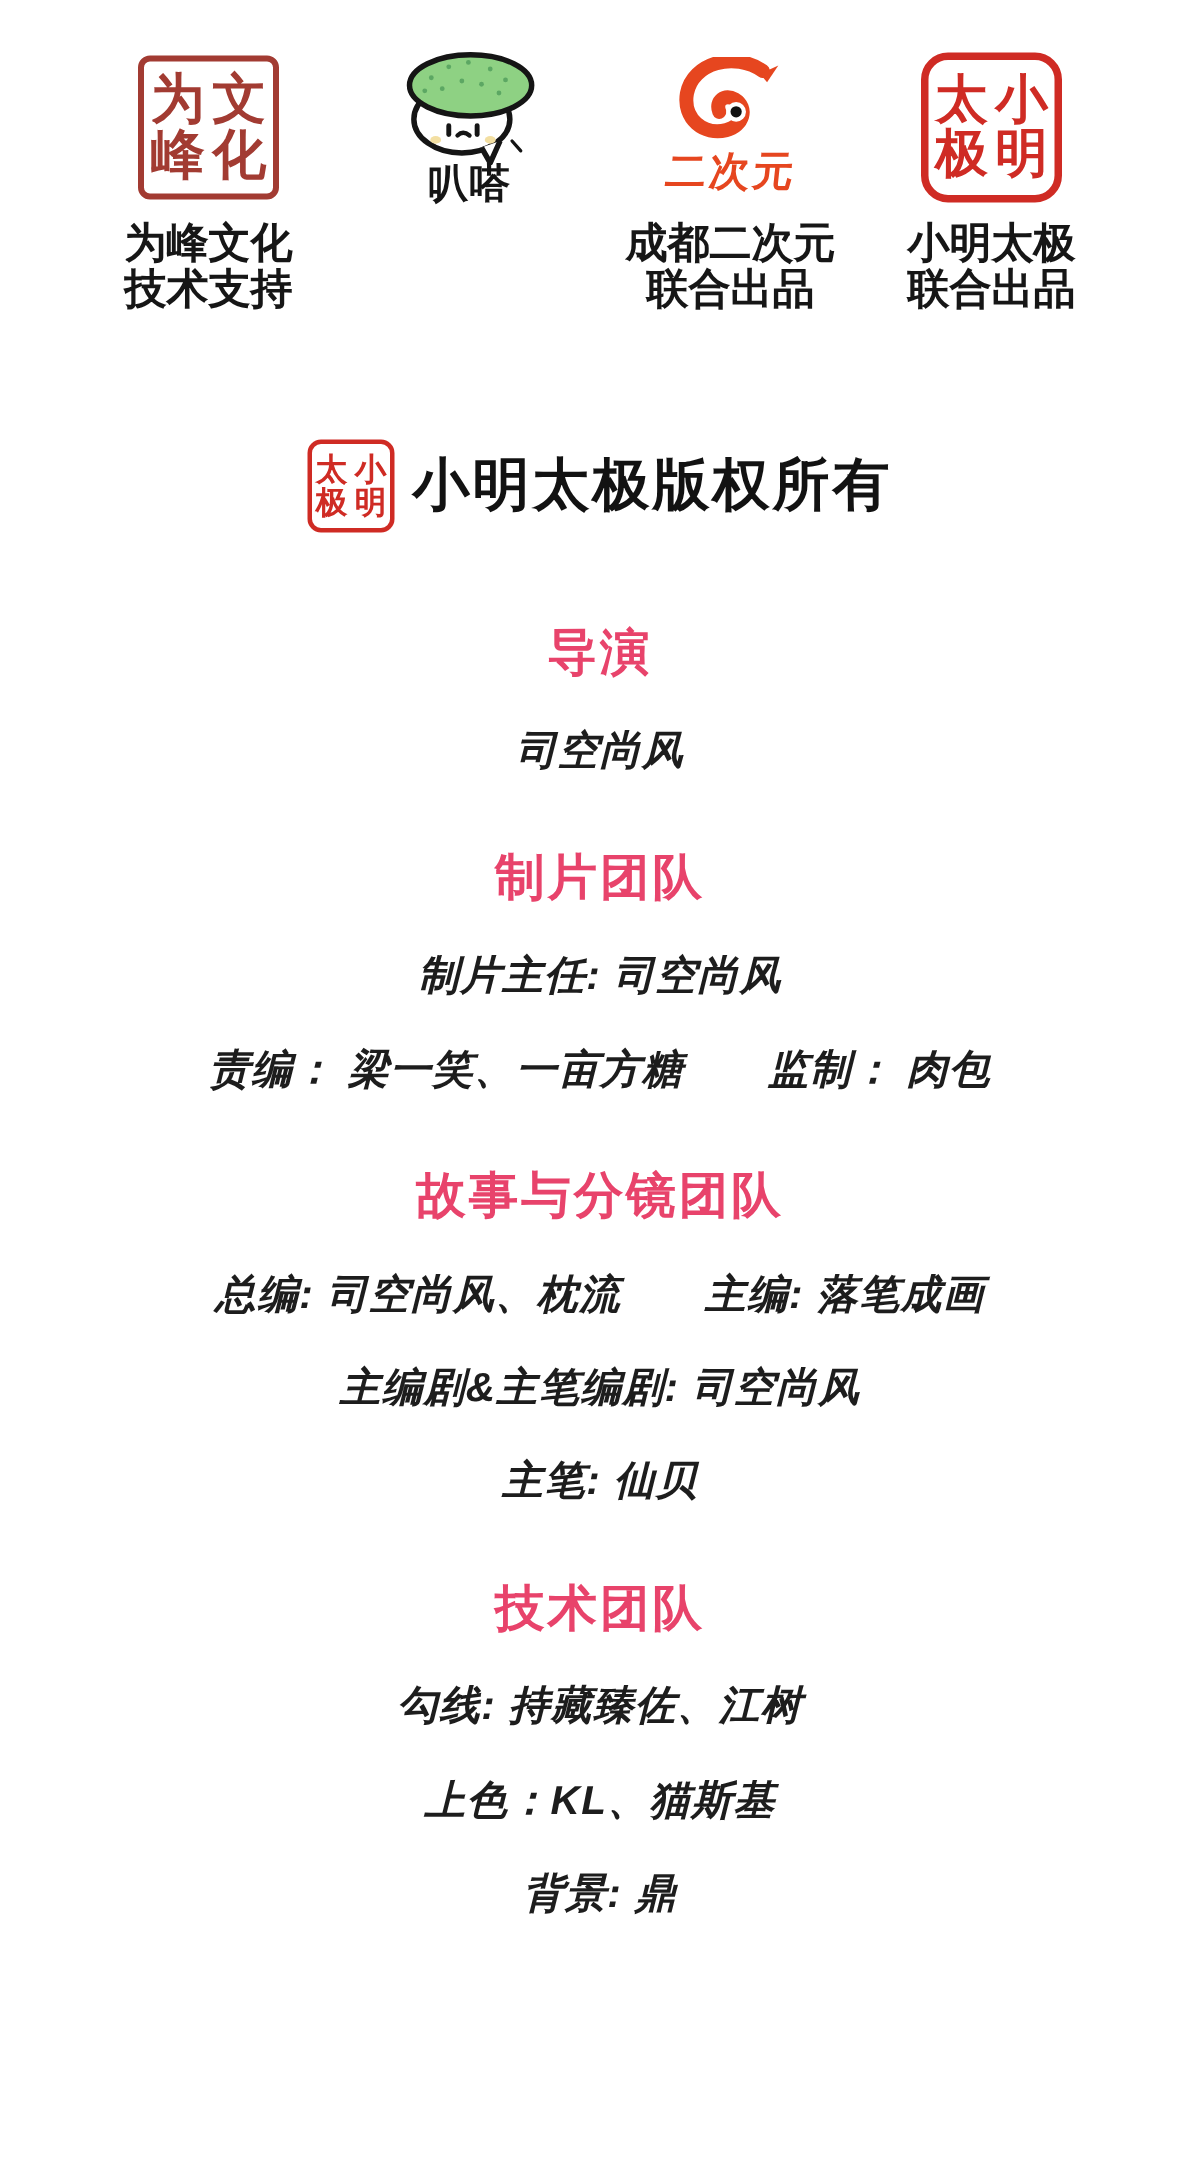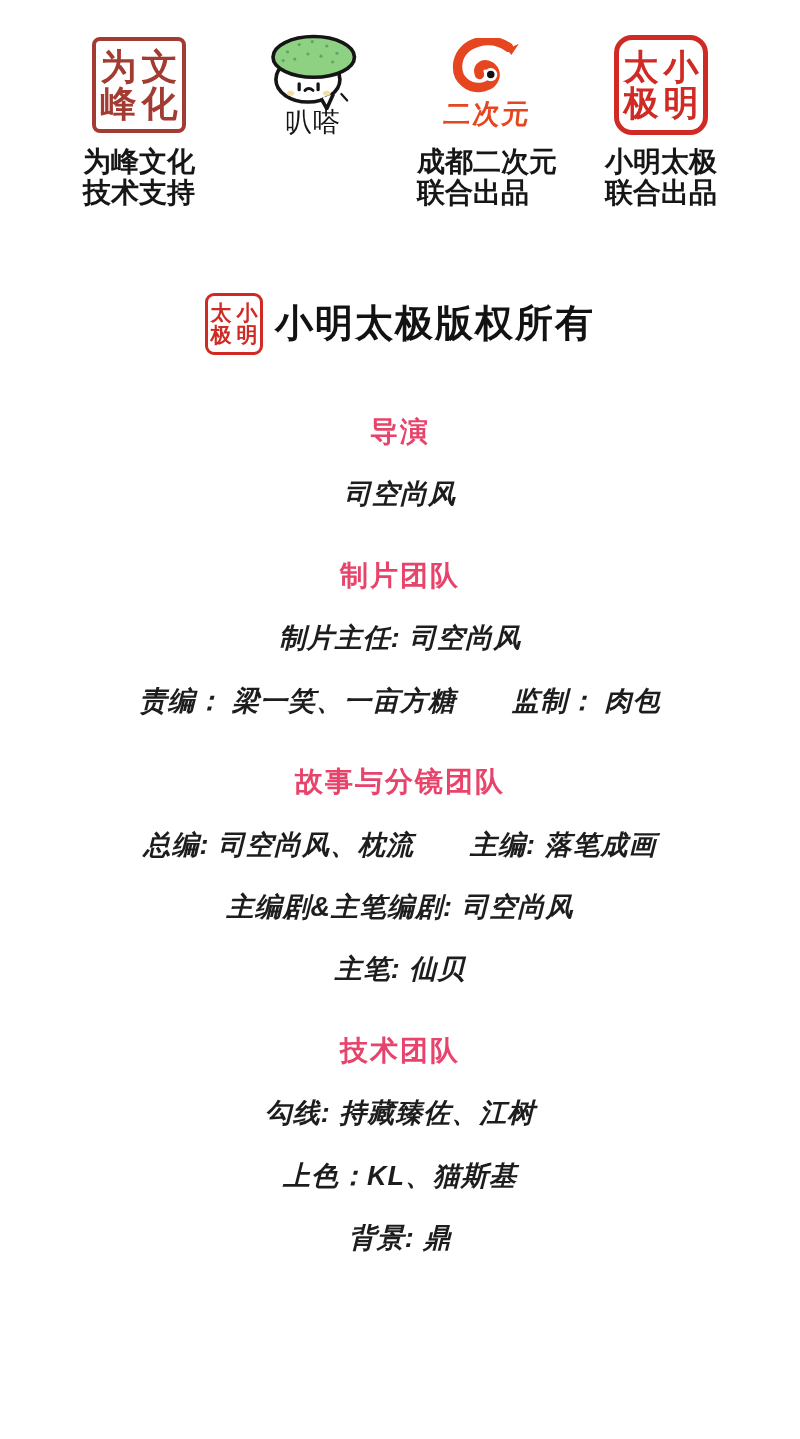--- a/index.html
+++ b/index.html
@@ -17,54 +17,54 @@
     font-family:"Liberation Sans","DejaVu Sans",sans-serif;
     color:var(--ink);
   }
   
   .partners{
     padding:30px 55px 0 55px;
     display:flex;justify-content:space-between;align-items:flex-start;
   }
   .partner{width:168px;display:flex;flex-direction:column;align-items:center;}
   .logo-box{height:110px;display:flex;flex-direction:column;align-items:center;justify-content:center;}
-  .caption{margin-top:6px;text-align:left;font-weight:800;font-size:28px;line-height:1.12;color:#161616;}
+  .caption{margin-top:6px;text-align:center;font-weight:800;font-size:28px;line-height:1.12;color:#161616;}
   
   .seal{
     display:flex;align-items:center;justify-content:center;gap:5px;
     font-family:"DejaVu Serif","Liberation Serif",serif;font-weight:700;
   }
   .seal .col{display:flex;flex-direction:column;line-height:1.03;}
   .seal-dark{
     width:94px;height:96px;border:4px solid var(--seal-dark);border-radius:8px;
     color:var(--seal-dark);font-size:36px;
   }
   .seal-red{
     width:94px;height:100px;border:5px solid var(--seal-red);border-radius:18px;
     color:var(--seal-red);font-size:35px;
   }
-  .wordmark-bada{font-weight:400;font-size:27px;color:#151515;margin-top:-6px;letter-spacing:1px;}
+  .wordmark-bada{font-weight:700;font-size:27px;color:#151515;margin-top:-6px;letter-spacing:1px;}
   .wordmark-erciyuan{
     font-weight:900;font-size:27px;color:var(--erciyuan);
     transform:skewX(-6deg);letter-spacing:2px;margin-top:-2px;
   }
   
   .copyright{
     margin-top:84px;
     display:flex;align-items:center;justify-content:center;gap:12px;
   }
   .seal-mini{
     width:58px;height:62px;border:3px solid var(--seal-red);border-radius:9px;
     color:var(--seal-red);font-size:21px;flex:none;
   }
   .page-title{font-size:38px;font-weight:900;letter-spacing:2px;color:#121212;}
   
   .credits{text-align:center;}
   .sec-h{
-    margin-top:48px;font-size:28px;font-weight:800;letter-spacing:2px;
+    margin-top:48px;font-size:33px;font-weight:800;letter-spacing:2px;
     color:var(--pink);line-height:1.2;
   }
   .sec-h.first{margin-top:60px;}
   .line{
     margin-top:30px;font-size:27px;font-weight:700;letter-spacing:1px;
     color:var(--ink);line-height:1.2;font-style:italic;
   }
 </style>
 </head>
 <body>

